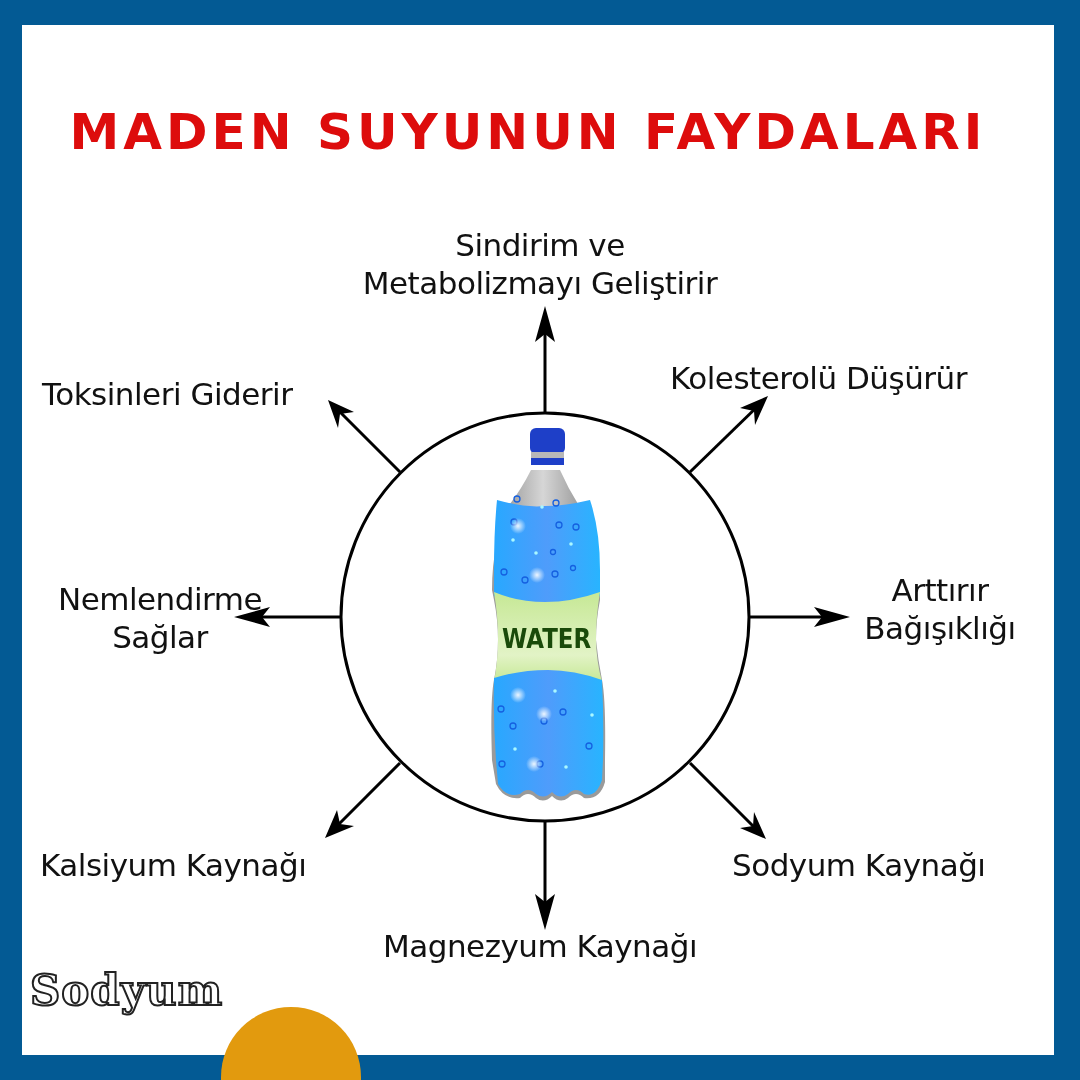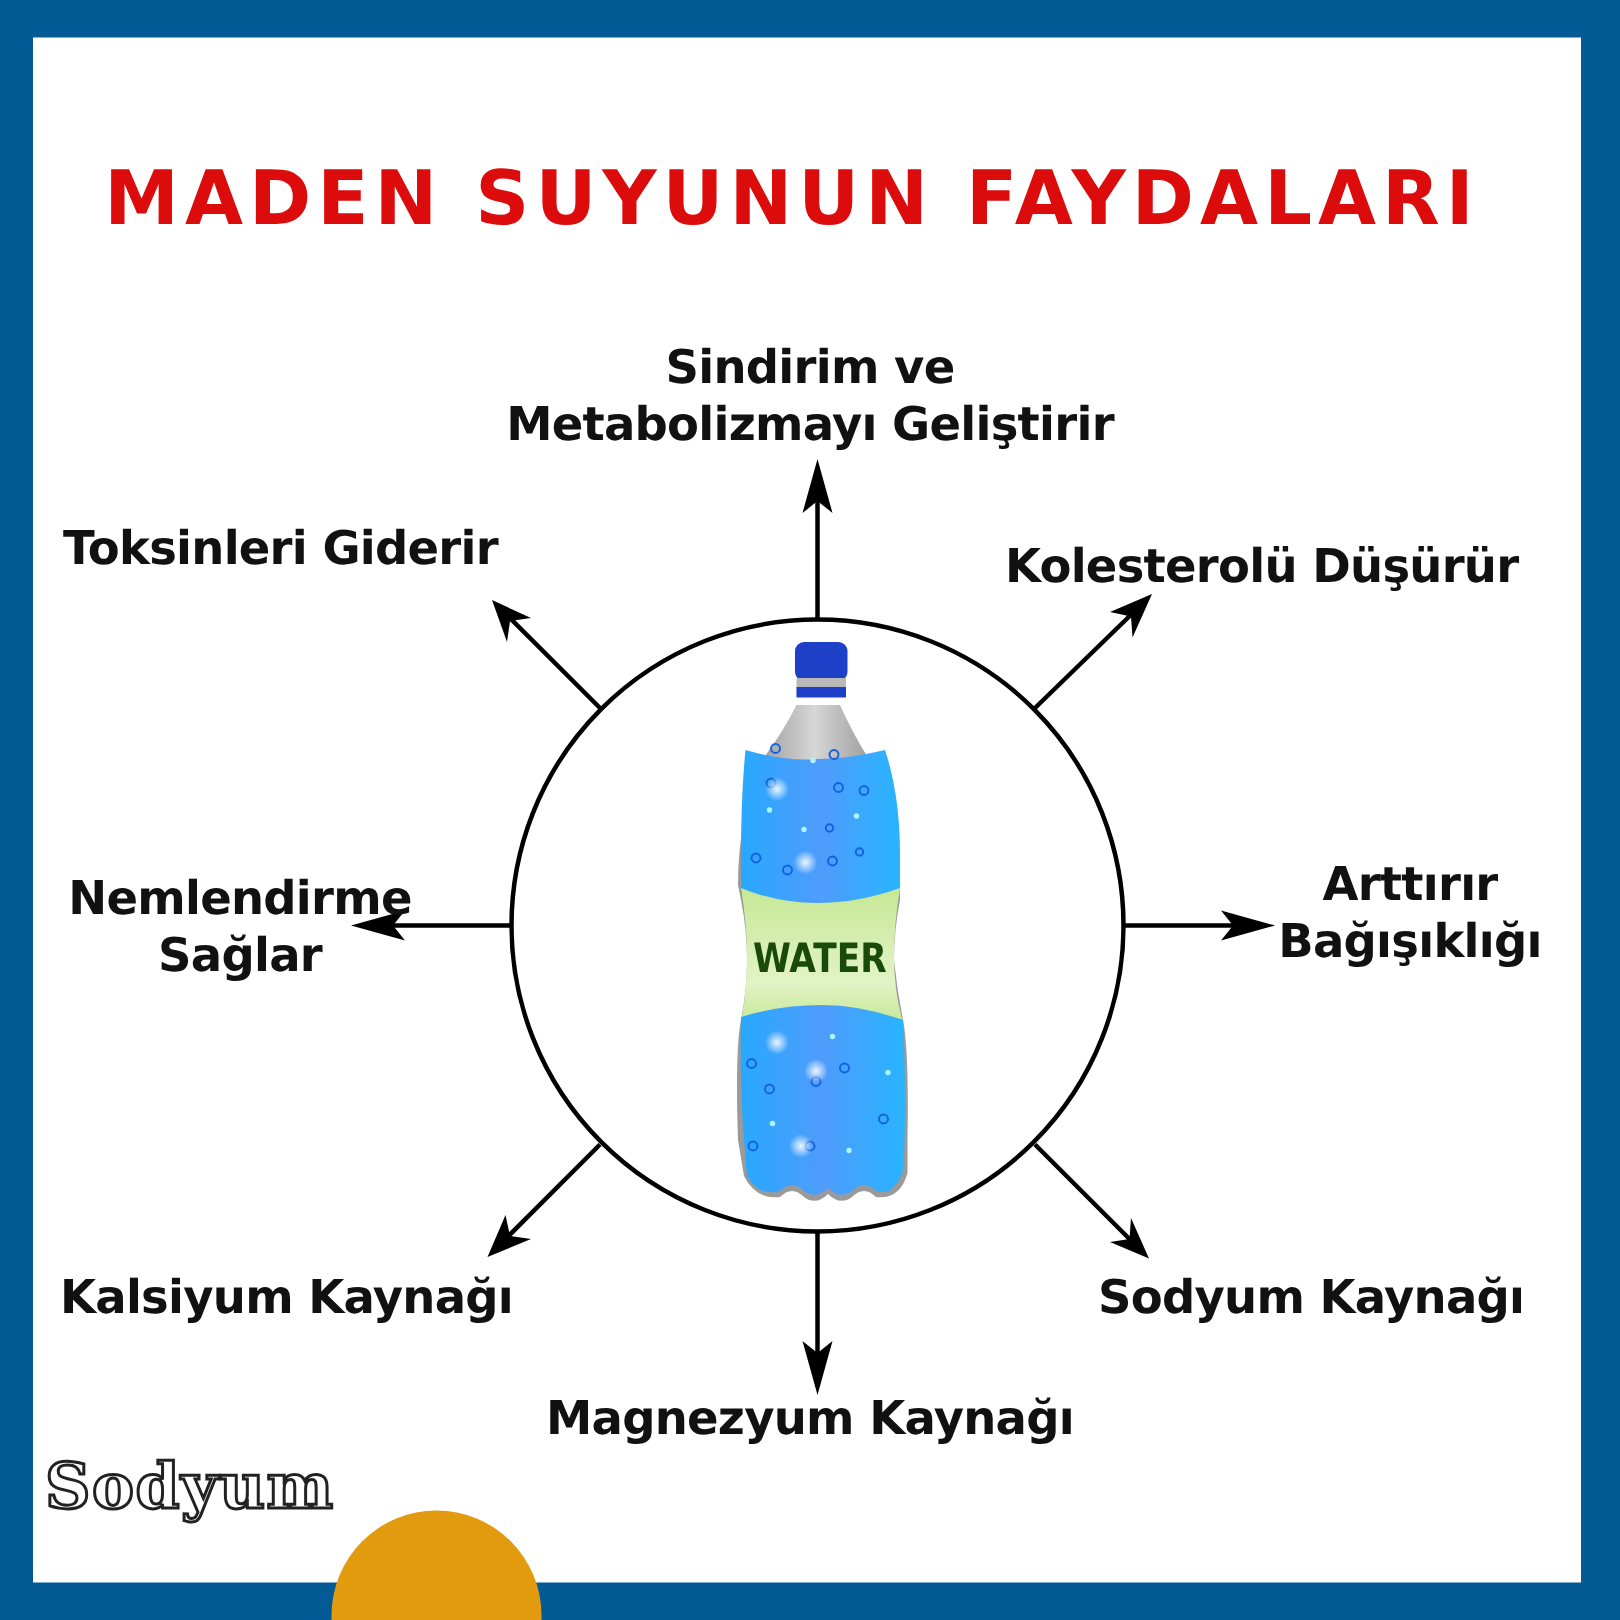--- a/index.html
+++ b/index.html
@@ -1,19 +1,19 @@
 <!DOCTYPE html>
 <html><head>
 <meta charset="utf-8">
 <style>
   html,body{margin:0;padding:0;}
   body{width:1080px;height:1080px;background:#035a94;position:relative;overflow:hidden;font-family:"DejaVu Sans","Liberation Sans",sans-serif;}
   .card{position:absolute;left:22px;top:25px;width:1032px;height:1030px;background:#ffffff;}
   .title{position:absolute;left:0;top:102px;width:1056px;text-align:center;font-family:"DejaVu Sans",sans-serif;font-weight:bold;font-size:50px;letter-spacing:4px;color:#dd0c0c;line-height:60px;}
-  .label{position:absolute;color:#111;font-weight:bold;font-size:31px;line-height:38px;white-space:nowrap;letter-spacing:-0.5px;}
+  .label{position:absolute;color:#111;font-weight:normal;font-size:31px;line-height:38px;white-space:nowrap;letter-spacing:-0.5px;}
   .center{text-align:center;}
   svg.diagram{position:absolute;left:0;top:0;}
   .logo{position:absolute;left:26px;top:965px;width:340px;height:90px;}
   .logo-sun{position:absolute;left:195px;top:42px;width:140px;height:80px;background:#e29a0e;border-radius:70px 70px 0 0;}
   .logo-name{position:absolute;left:4px;top:2px;font-family:"DejaVu Serif",serif;font-weight:bold;font-size:42px;color:#fff;-webkit-text-stroke:2px #222;letter-spacing:1px;line-height:48px;}
   .logo-slogan{position:absolute;left:4px;top:56px;font-family:"DejaVu Sans",sans-serif;font-style:italic;font-weight:bold;font-size:19px;color:#7a1a78;letter-spacing:0.5px;line-height:24px;}
 </style>
 </head>
 <body>
 
@@ -138,21 +138,21 @@
         <circle cx="534" cy="764" r="8"></circle>
     </g>
   </g>
 </svg>
 
 <div class="label center" style="left:290px;top:226px;width:500px;">
   <div>Sindirim ve</div>
   <div>Metabolizmayı Geliştirir</div>
 </div>
 
-<div class="label" style="left:42px;top:347px;">Toksinleri Giderir</div>
+<div class="label" style="left:42px;top:375px;">Toksinleri Giderir</div>
 
 <div class="label" style="left:670px;top:359px;">Kolesterolü Düşürür</div>
 
 <div class="label center" style="left:20px;top:554px;width:280px;margin-top:26px;">
   <div>Nemlendirme</div>
   <div>Sağlar</div>
 </div>
 
 <div class="label center" style="left:830px;top:571px;width:220px;">
   <div>Arttırır</div>

